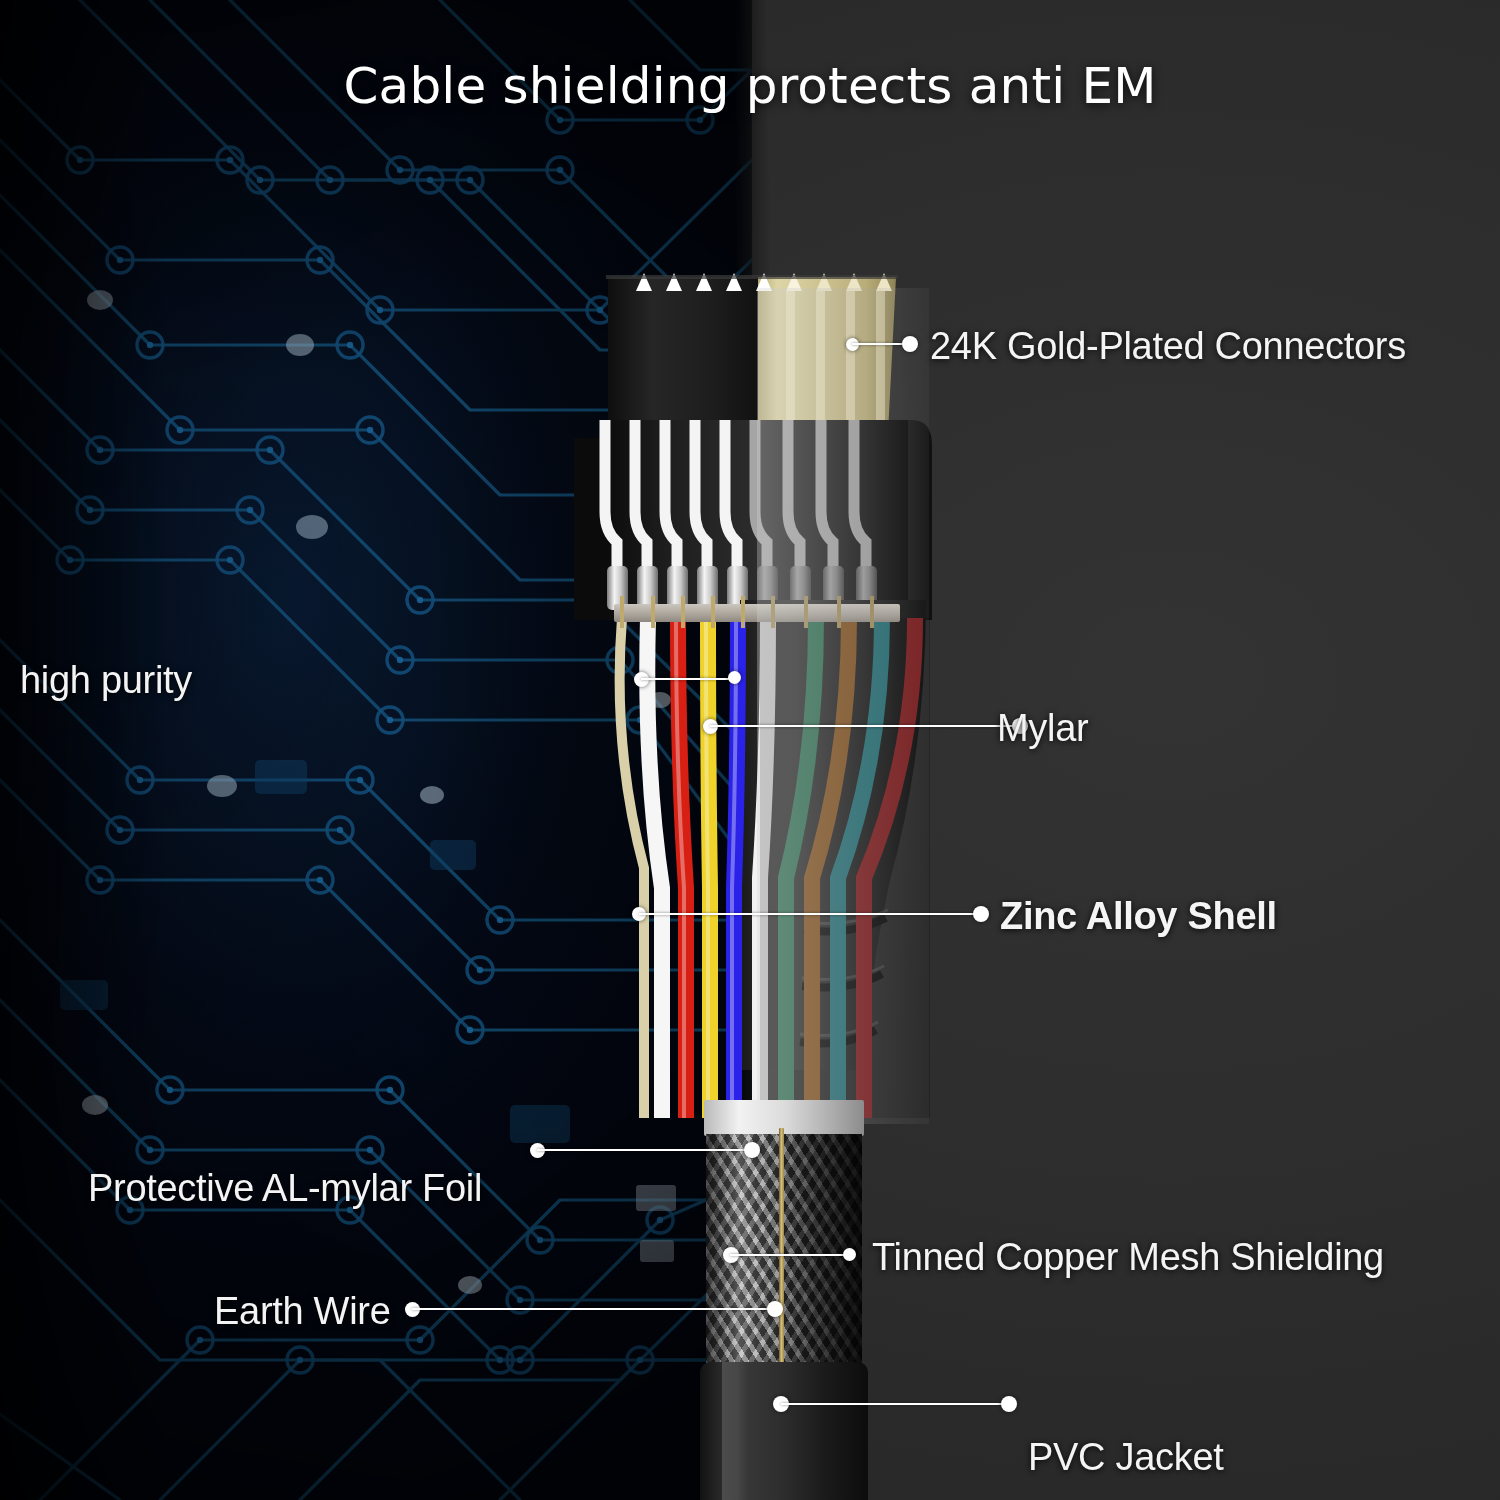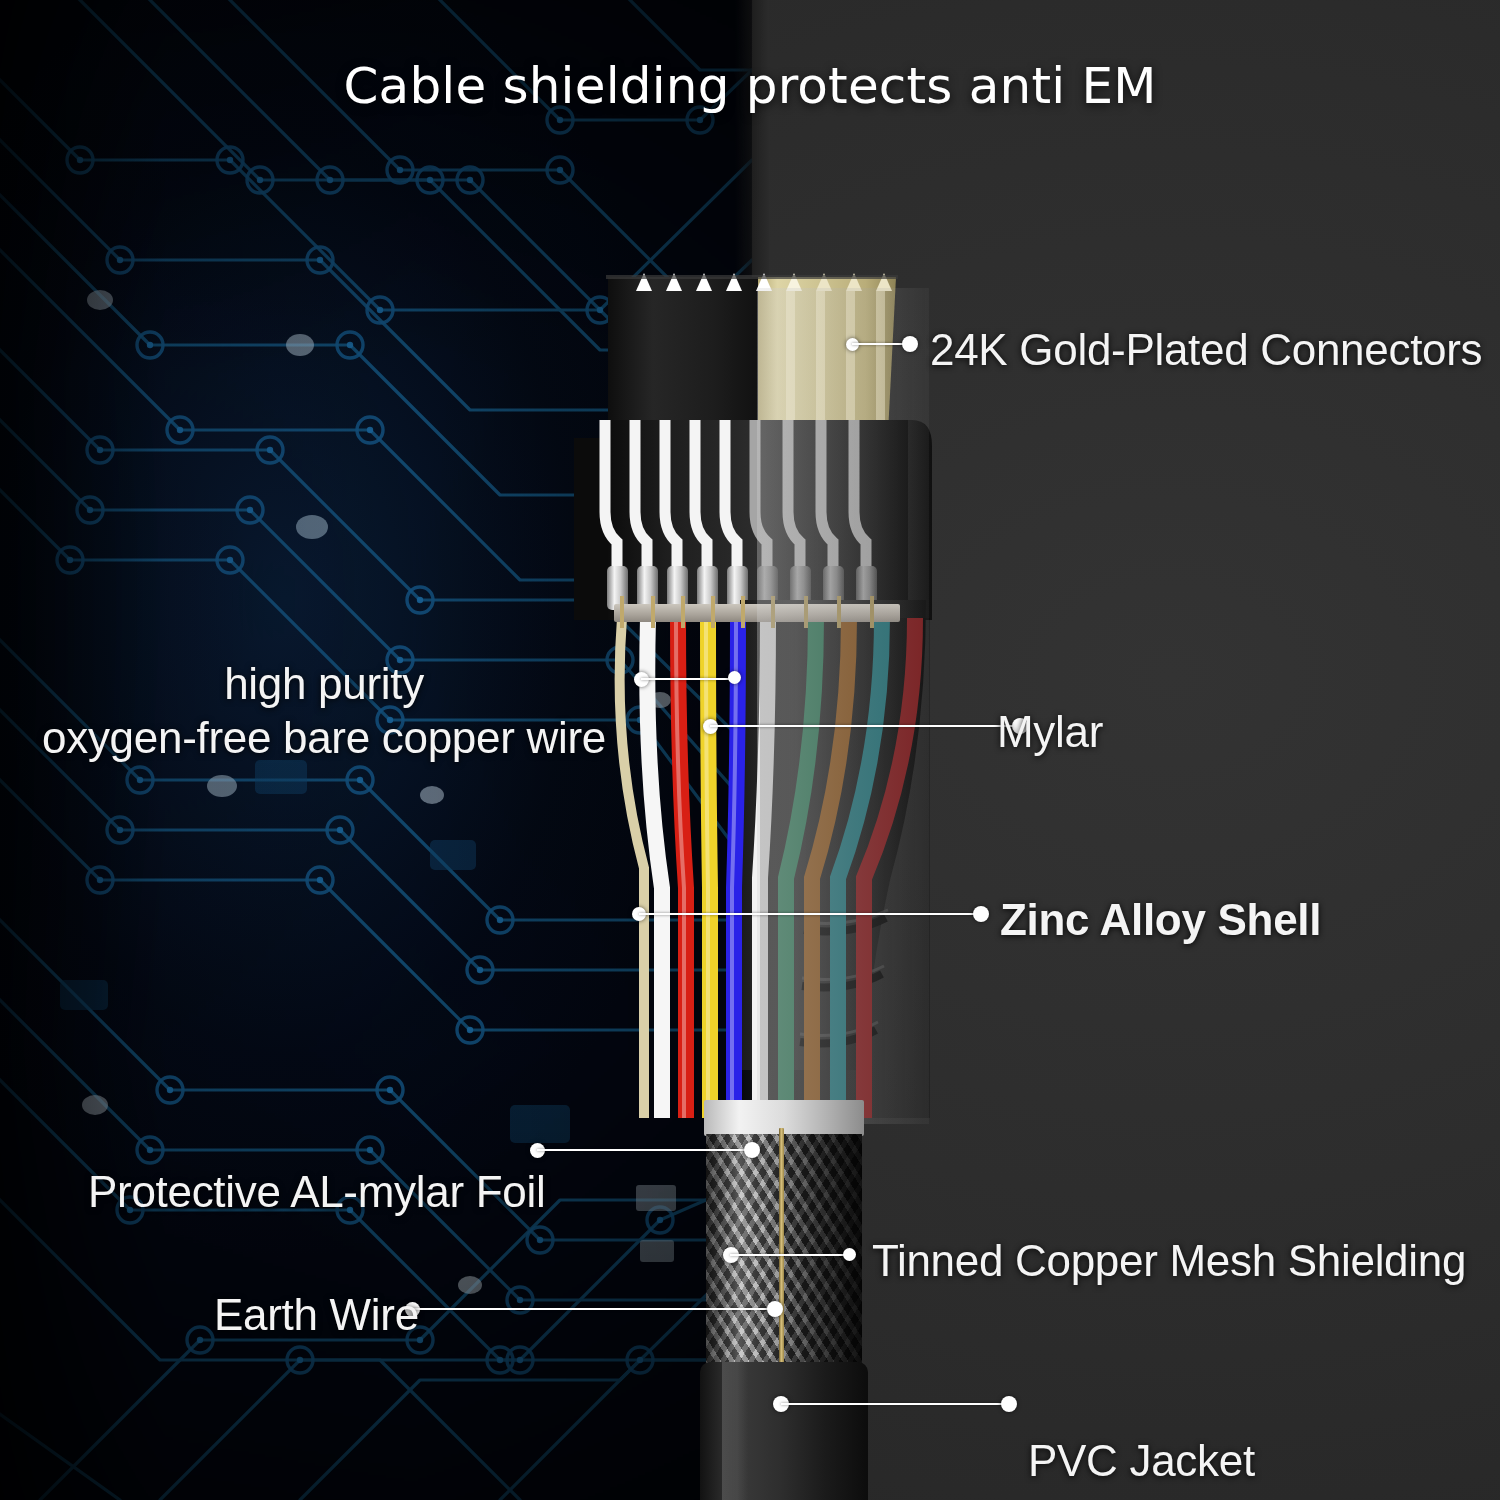--- a/index.html
+++ b/index.html
@@ -34,24 +34,24 @@
     position:absolute;left:0;top:52px;width:1500px;text-align:center;
     color:#ffffff;font-size:50px;line-height:1.36;font-weight:400;
     letter-spacing:.2px;
     font-family:"DejaVu Sans",sans-serif;
     text-shadow:0 2px 10px rgba(0,0,0,.8);
     pointer-events:none;
   }
   .title .l2{display:block;}
 
   
-  .callout{position:absolute;color:#f4f4f4;font-size:44px;white-space:nowrap;
+  .callout{position:absolute;color:#f4f4f4;font-size:38px;white-space:nowrap;
            font-family:"Liberation Sans",sans-serif;letter-spacing:-.3px;
            text-shadow:0 1px 6px rgba(0,0,0,.9);}
-  .callout.two{line-height:1.22;white-space:normal;text-align:center;}
+  .callout.two{line-height:1.22;white-space:normal;text-align:left;}
   .dot{position:absolute;border-radius:50%;background:#fff;box-shadow:0 0 4px rgba(0,0,0,.6);}
   .leader{position:absolute;background:#fff;height:2px;box-shadow:0 0 3px rgba(0,0,0,.5);}
 
   
   #cable{position:absolute;left:0;top:0;width:1500px;height:1500px;}
 
   
   .crimp-bar{position:absolute;left:614px;top:604px;width:286px;height:18px;
     background:linear-gradient(180deg,#cbc6bd,#a9a39a 60%,#8e8880);border-radius:2px;}
 
@@ -402,21 +402,20 @@
     <div class="dot" style="left:902px;top:336px;width:16px;height:16px;"></div>
     <div class="callout" style="left:930px;top:325px;">24K Gold-Plated Connectors</div>
   </div>
 
   <div>
     <div class="dot" style="left:634px;top:672px;width:15px;height:15px;"></div>
     <div class="leader" style="left:641px;top:678px;width:95px;"></div>
     <div class="dot" style="left:728px;top:671px;width:13px;height:13px;"></div>
     <div class="callout two" style="left:20px;top:657px;width:608px;">
       <span>high purity</span><br>
-      <span>oxygen-free bare copper wire</span>
     </div>
   </div>
 
   <div>
     <div class="dot" style="left:703px;top:719px;width:15px;height:15px;"></div>
     <div class="leader" style="left:710px;top:725px;width:306px;"></div>
     <div class="dot" style="left:1012px;top:718px;width:16px;height:16px;"></div>
     <div class="callout" style="left:997px;top:707px;">Mylar</div>
   </div>
 

